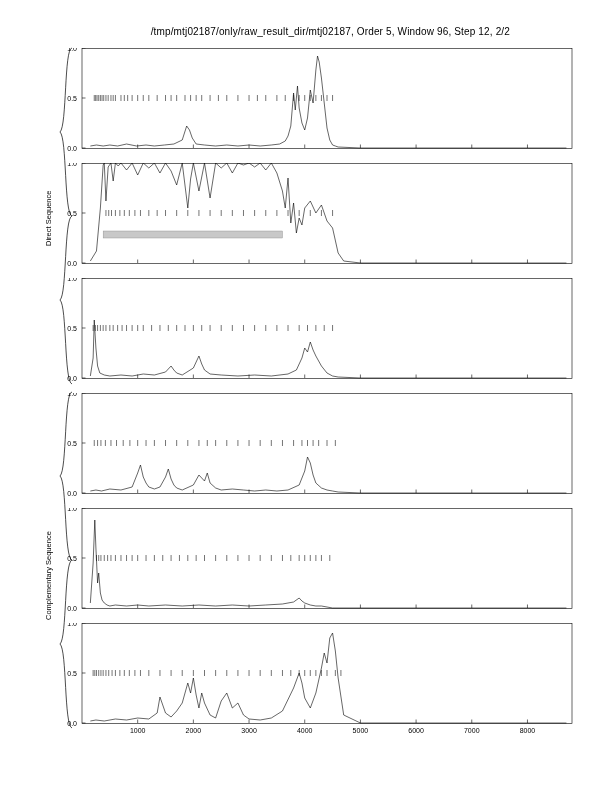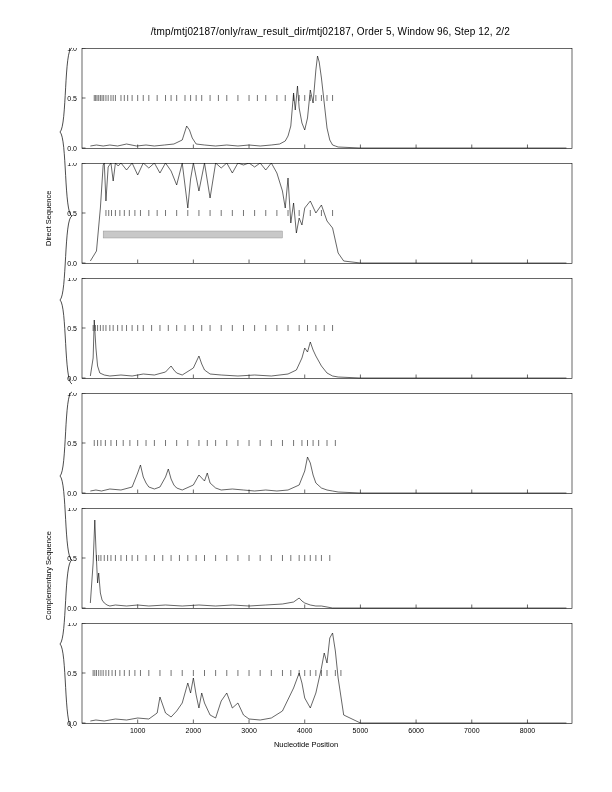--- a/index.html
+++ b/index.html
@@ -53,21 +53,20 @@
   </div>
   <div class="brace" style="left:58px;top:390px;">
     <svg width="16" height="340" viewBox="0 0 16 340">
       <path d="M14,2 C6,2 9,80 2,86 C9,92 6,168 14,170 M14,170 C6,172 9,248 2,254 C9,260 6,336 14,338" stroke="#000" fill="none" stroke-width="0.7"></path>
     </svg>
   </div>
 
   <div class="ylabel" style="left:44px;top:246px;transform:rotate(-90deg);">Direct Sequence</div>
   <div class="ylabel" style="left:44px;top:620px;transform:rotate(-90deg);">Complementary Sequence</div>
 
-  <div class="xlabel" style="top:740px;">Nucleotide Position</div>
 
   <div id="panels">
       <div class="panel" style="left: 0px; top: 48px;">
         <svg width="612" height="124" viewBox="0 0 612 124">
           <rect x="82" y="0.5" width="490" height="100" fill="none" stroke="#000" stroke-width="0.6"></rect>
           <line x1="82" y1="100" x2="85.5" y2="100" stroke="#000" stroke-width="0.6"></line>
           <text x="77" y="102.6" font-size="7" text-anchor="end">0.0</text>
           <line x1="82" y1="50" x2="85.5" y2="50" stroke="#000" stroke-width="0.6"></line>
           <text x="77" y="52.6" font-size="7" text-anchor="end">0.5</text>
           <line x1="82" y1="0" x2="85.5" y2="0" stroke="#000" stroke-width="0.6"></line>

